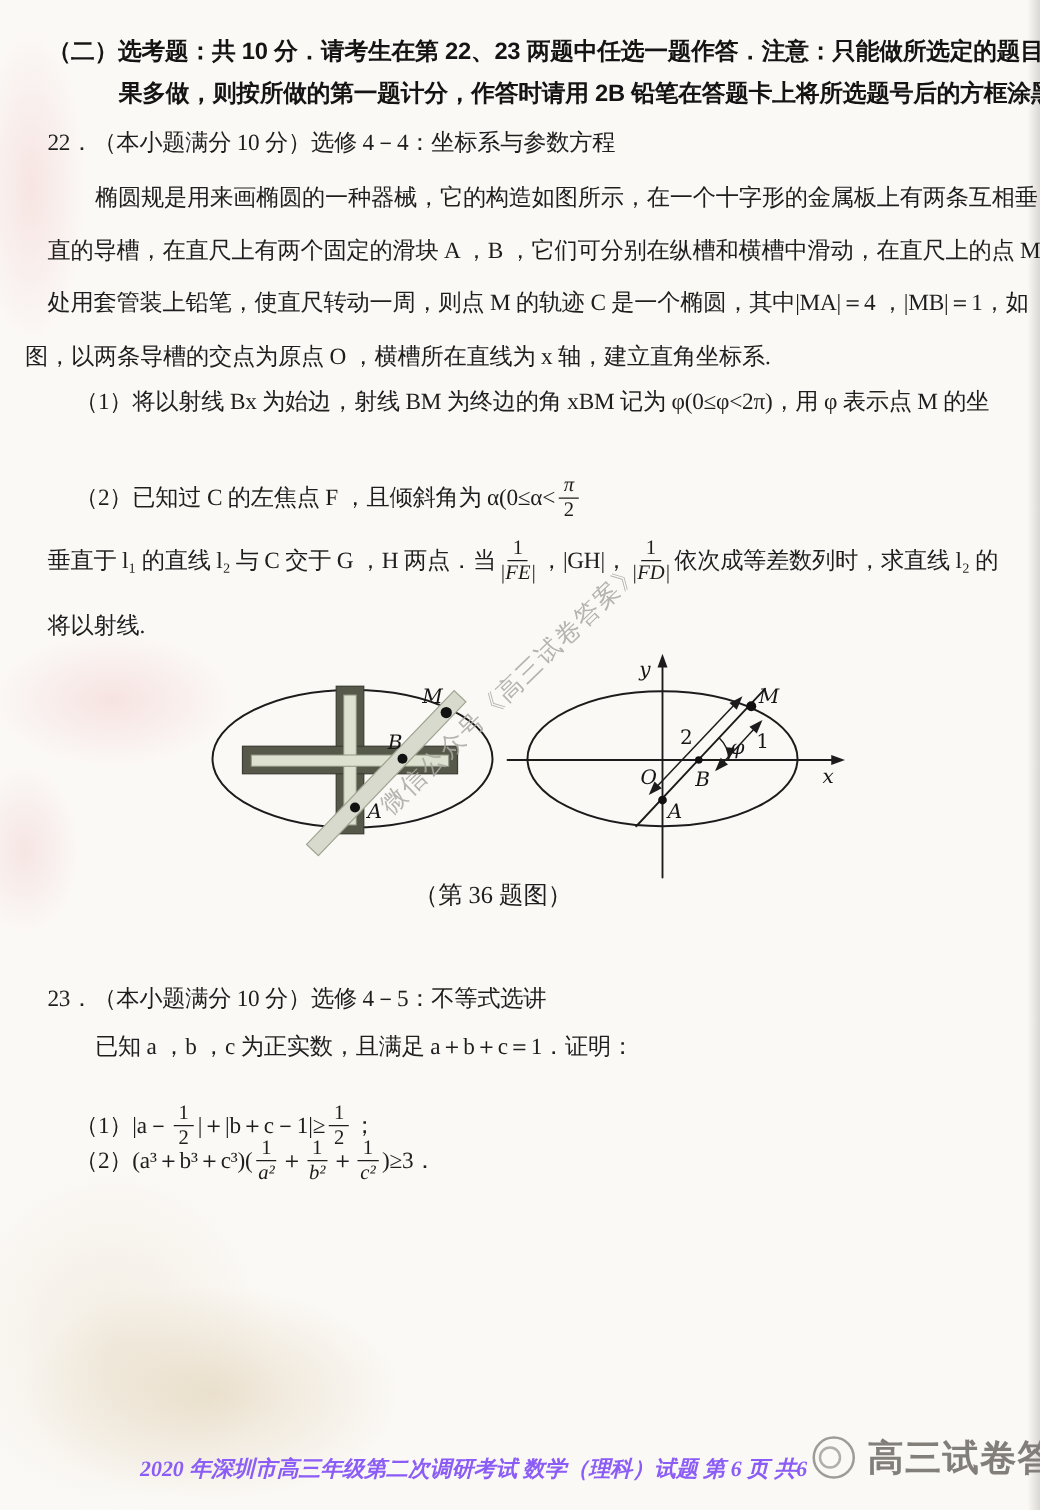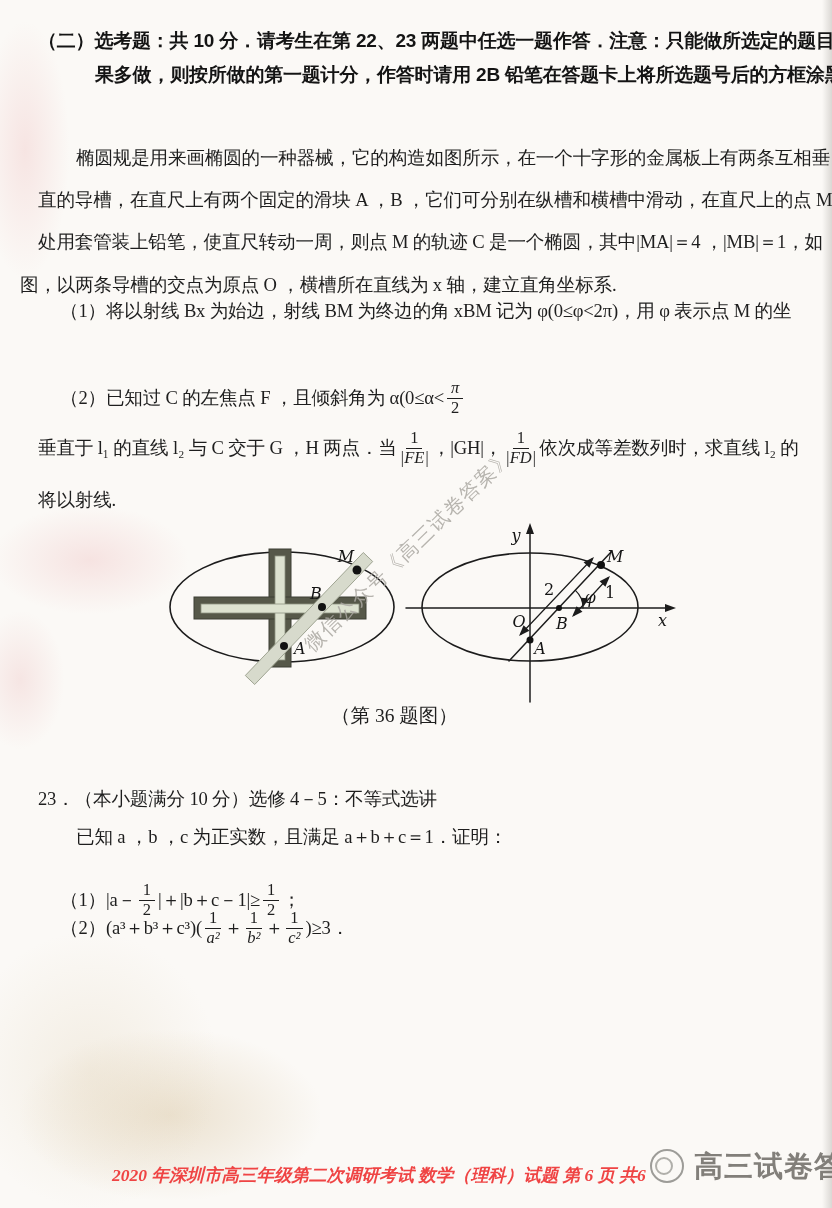--- a/index.html
+++ b/index.html
@@ -24,47 +24,48 @@
   .figure-svg{position:absolute;left:140px;top:498px;z-index:1;}
   .svglab{font:italic 16px "DejaVu Serif",serif;fill:#151515;}
   .svgnum{font:16px "DejaVu Serif",serif;fill:#151515;}
 
   .caption{position:absolute;left:331px;top:702px;font-size:19.5px;z-index:2;white-space:pre;}
 
   .wm-diag{position:absolute;left:308px;top:634px;transform-origin:0 50%;transform:rotate(-44deg);
            font-family:"Liberation Sans","DejaVu Sans",sans-serif;font-size:20px;letter-spacing:1.5px;
            color:#aba8a2;opacity:.85;z-index:3;white-space:nowrap;}
   .footer-text{position:absolute;left:112px;top:1163px;font-style:italic;font-weight:600;font-size:17.5px;
-               color:#ef4444;z-index:2;white-space:pre;}
+               color:#8b5cf6;z-index:2;white-space:pre;}
   .wm-logo{position:absolute;left:650px;top:1149px;width:30px;height:30px;border:2px solid #9d9c98;border-radius:50%;z-index:3;}
   .wm-logo::after{content:"";position:absolute;left:3px;top:6px;width:14px;height:14px;border:2px solid #b0afaa;border-radius:50%;}
   .wm-text{position:absolute;left:694px;top:1147px;font-family:"Liberation Sans","DejaVu Sans",sans-serif;
            font-weight:700;font-size:29px;color:#827f7a;letter-spacing:1px;z-index:3;white-space:nowrap;}
 </style>
 </head>
 <body>
 
 <div class="page">
 
   <div class="stain pink1"></div>
   <div class="stain pink2"></div>
   <div class="stain pink3"></div>
   <div class="stain tan1"></div>
   <div class="stain tan2"></div>
   <div class="stain edge-right"></div>
 
   <div class="line bold" style="left:38px;top:28px;">（二）选考题：共 10 分．请考生在第 22、23 两题中任选一题作答．注意：只能做所选定的题目．如</div>
   <div class="line bold" style="left:95px;top:62px;">果多做，则按所做的第一题计分，作答时请用 2B 铅笔在答题卡上将所选题号后的方框涂黑．</div>
 
+  <div class="line" style="left:38px;top:101px;">22．（本小题满分 10 分）选修 4－4：坐标系与参数方程</div>
   <div class="line" style="left:76px;top:145px;">椭圆规是用来画椭圆的一种器械，它的构造如图所示，在一个十字形的金属板上有两条互相垂</div>
   <div class="line" style="left:38px;top:187px;">直的导槽，在直尺上有两个固定的滑块 A ，B ，它们可分别在纵槽和横槽中滑动，在直尺上的点 M</div>
   <div class="line" style="left:38px;top:229px;">处用套管装上铅笔，使直尺转动一周，则点 M 的轨迹 C 是一个椭圆，其中|MA|＝4 ，|MB|＝1，如</div>
   <div class="line" style="left:20px;top:272px;">图，以两条导槽的交点为原点 O ，横槽所在直线为 x 轴，建立直角坐标系.</div>
 
-  <div class="line" style="left:60px;top:298px;text-align:right;">（1）将以射线 Bx 为始边，射线 BM 为终边的角 xBM 记为 φ(0≤φ&lt;2π)，用 φ 表示点 M 的坐</div>
+  <div class="line" style="left:60px;top:308px;text-align:right;">（1）将以射线 Bx 为始边，射线 BM 为终边的角 xBM 记为 φ(0≤φ&lt;2π)，用 φ 表示点 M 的坐</div>
 
   <div class="fline" style="left:60px;top:375px;height:46px;">
     <span>（2）已知过 C 的左焦点 F ，且倾斜角为 α(0≤α&lt;</span><span class="frac"><span class="num mathit">π</span><span class="den">2</span></span>
   </div>
   <div class="fline" style="left:38px;top:423px;height:50px;">
     <span>垂直于 l₁ 的直线 l₂ 与 C 交于 G ，H 两点．当</span><span class="frac"><span class="num">1</span><span class="den mathit">|FE|</span></span><span>，|GH|，</span><span class="frac"><span class="num">1</span><span class="den mathit">|FD|</span></span><span>依次成等差数列时，求直线 l₂ 的</span>
   </div>
   <div class="line" style="left:38px;top:487px;">将以射线.</div>
 
   <svg class="figure-svg" width="560" height="215" viewBox="140 498 560 215">

